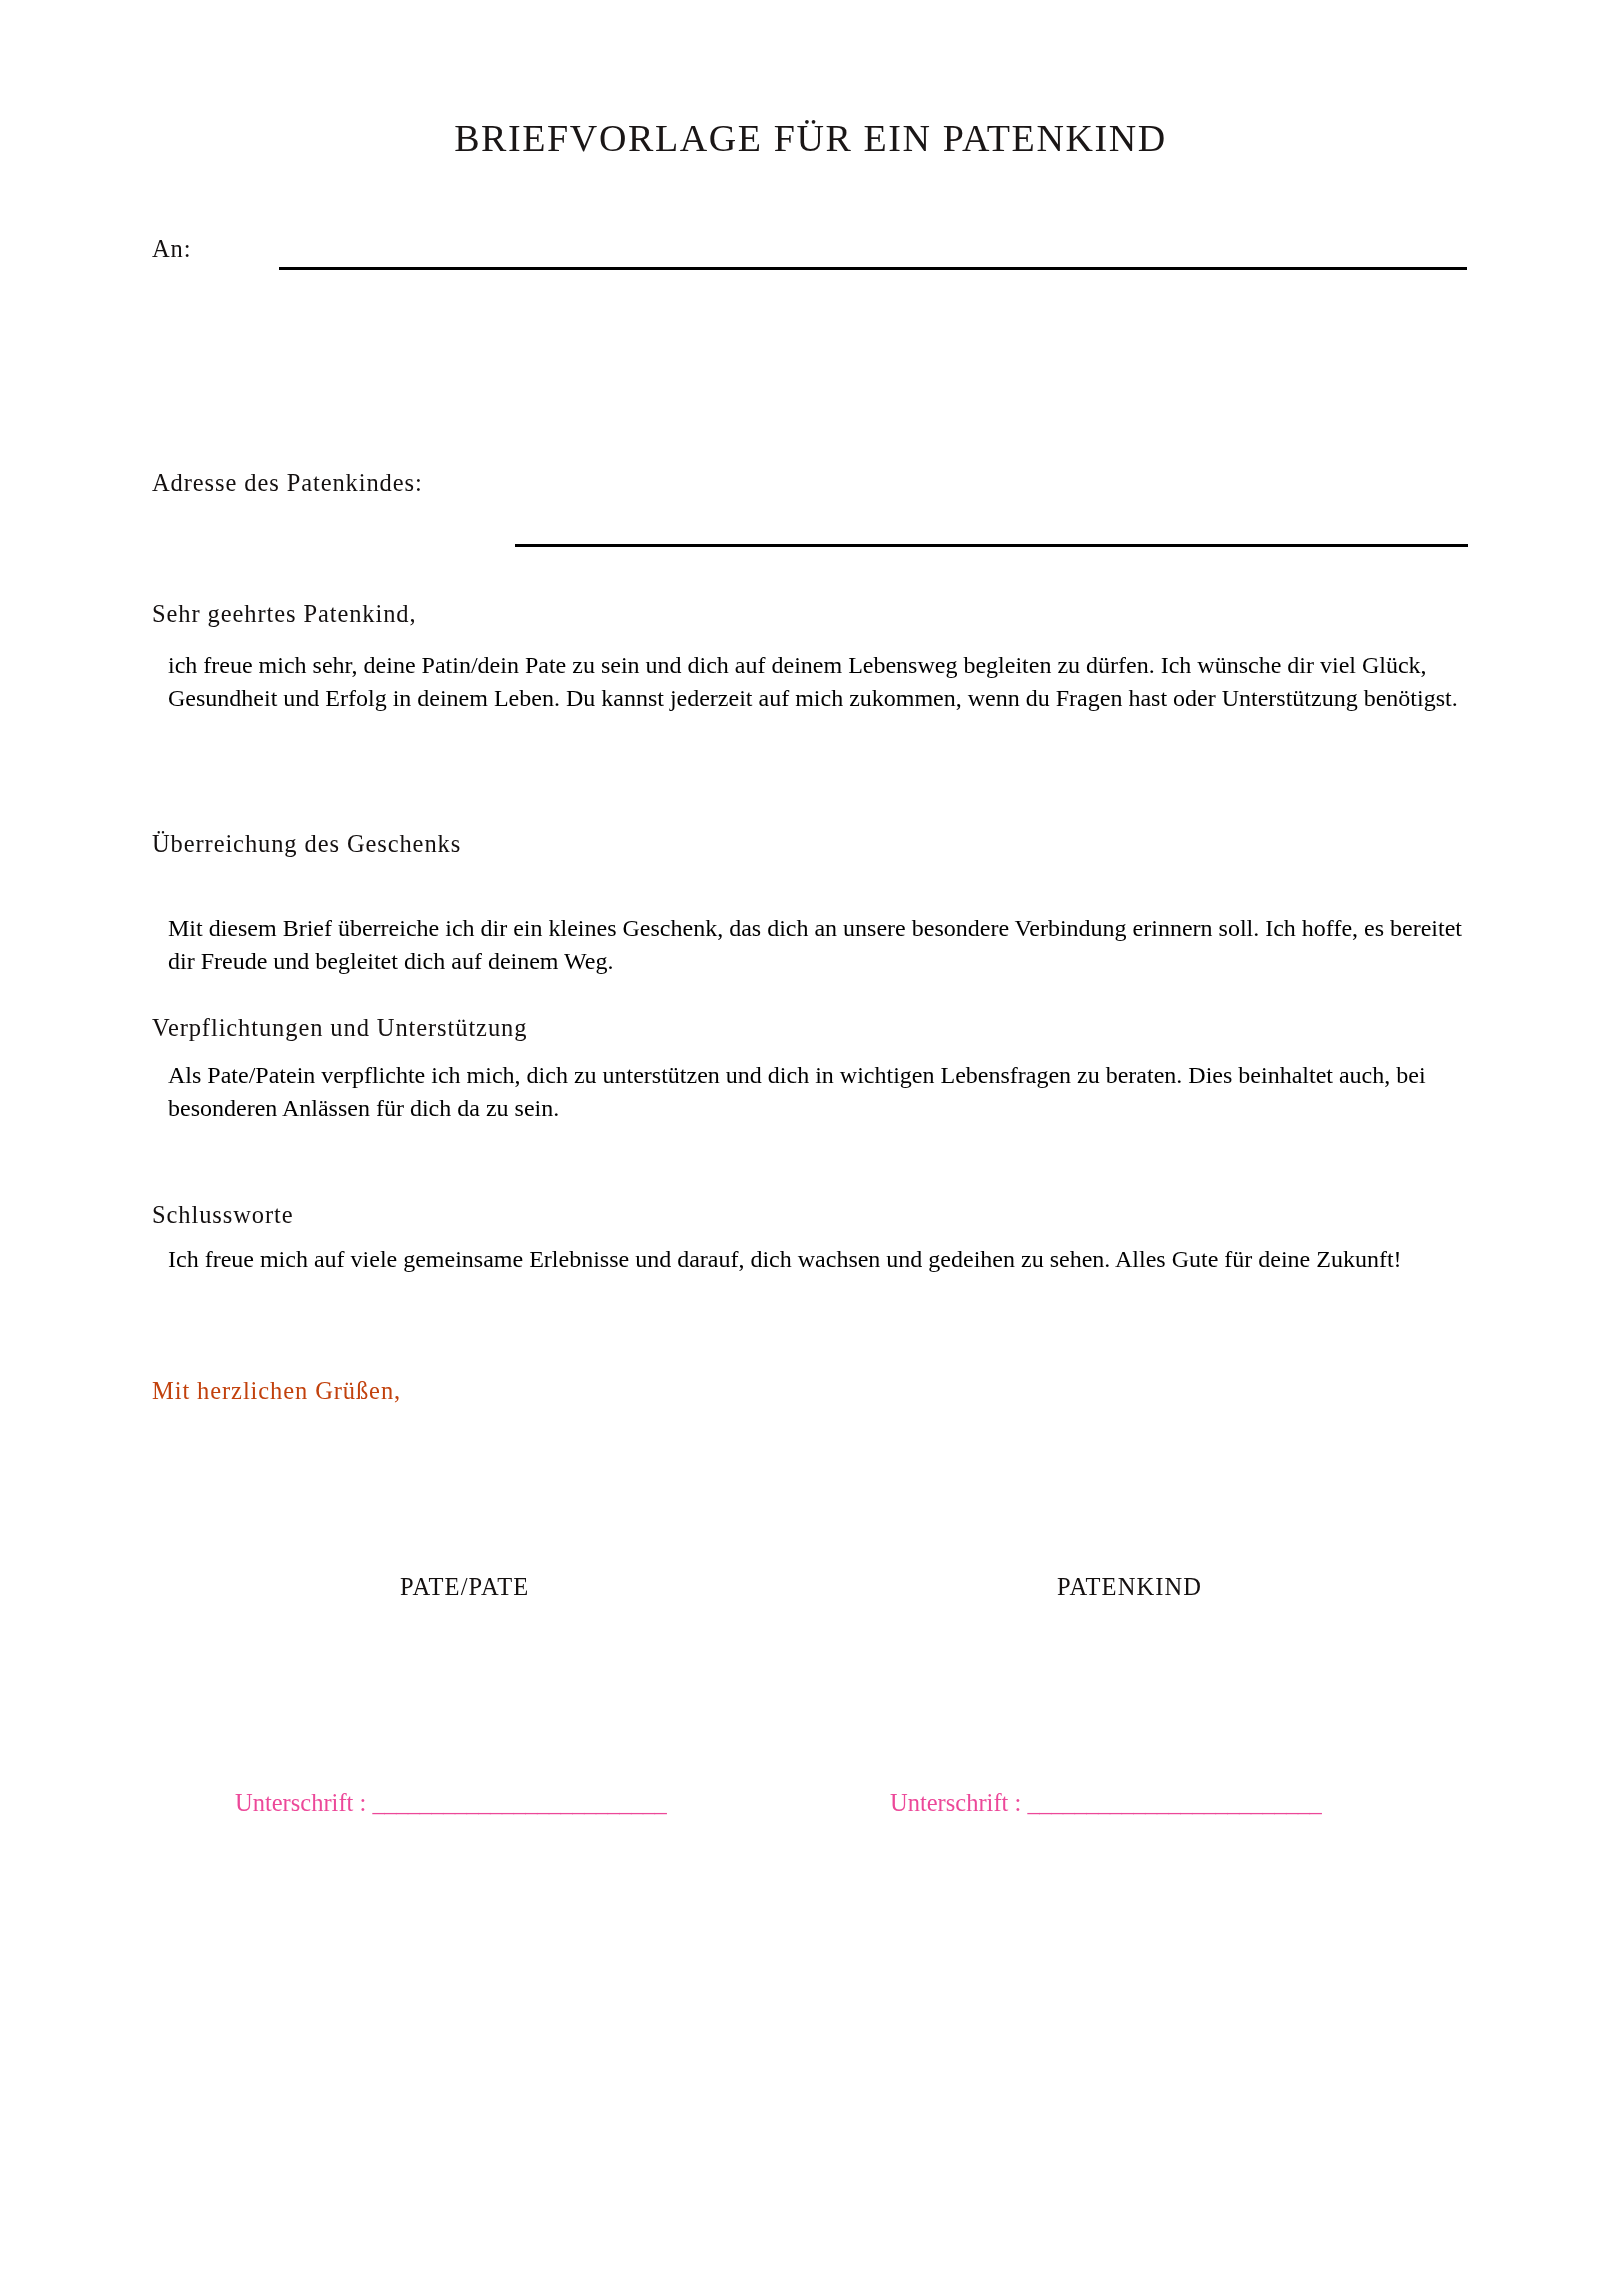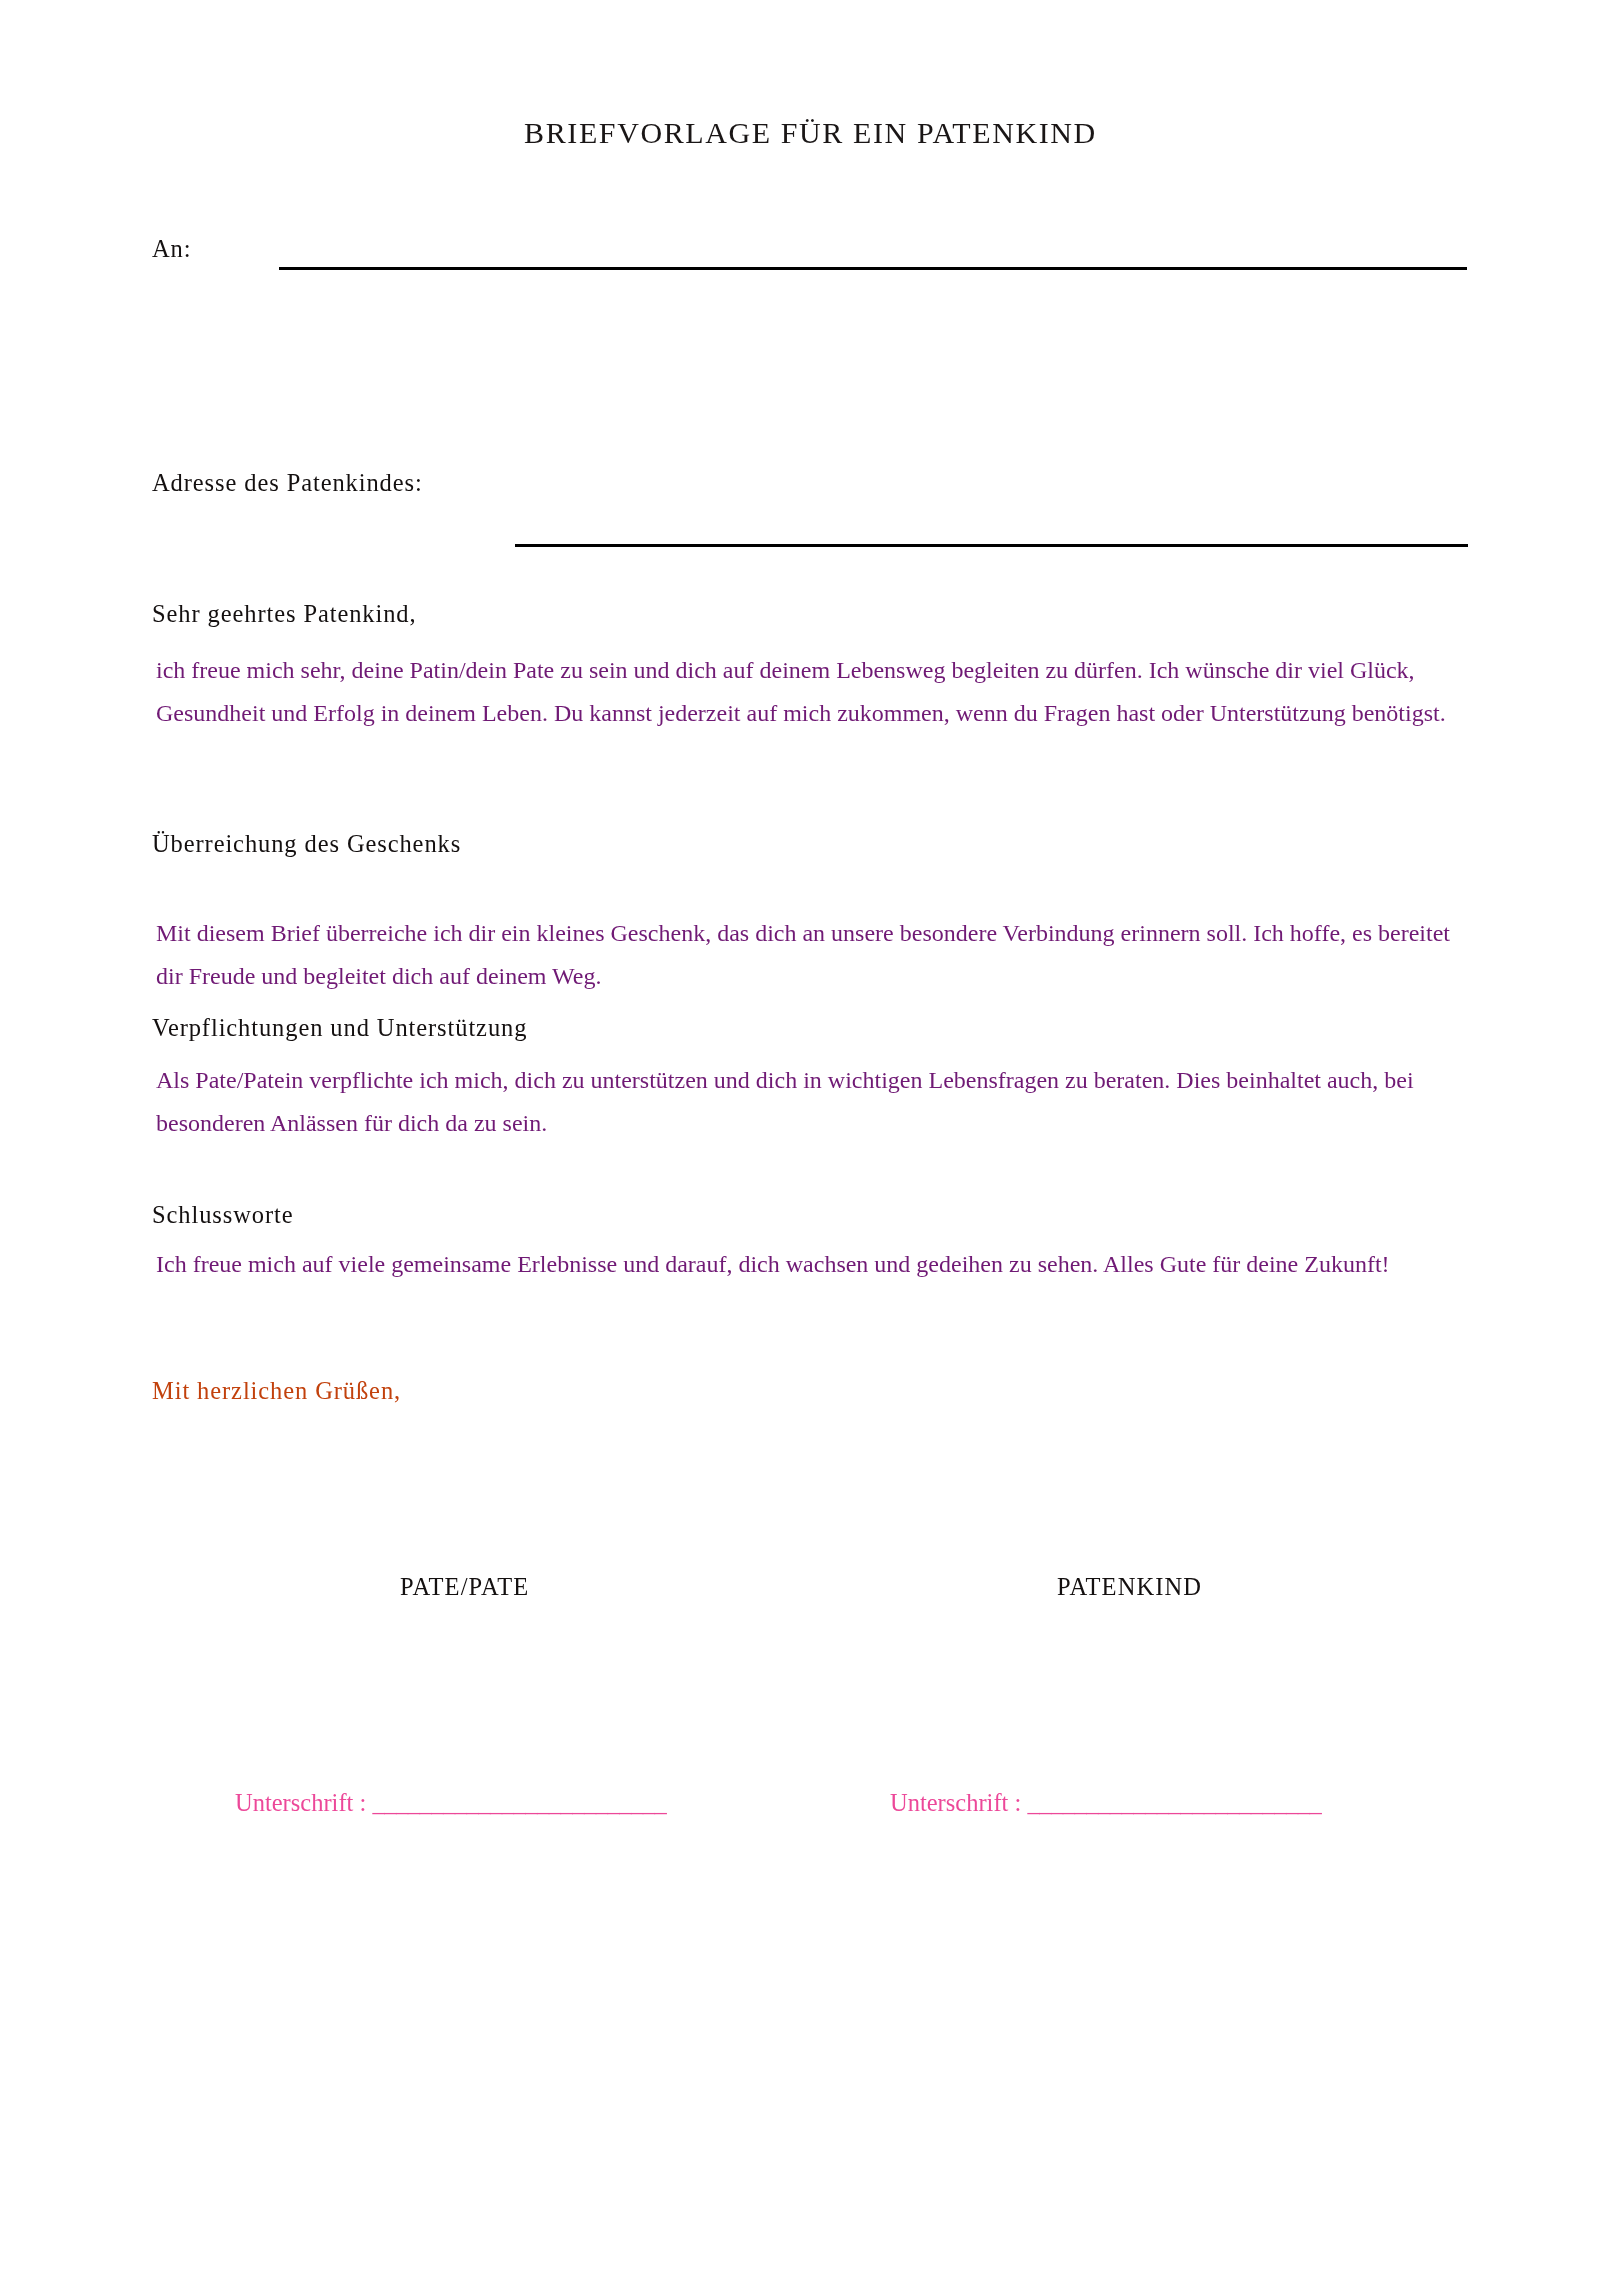--- a/index.html
+++ b/index.html
@@ -23,21 +23,21 @@
     background: #ffffff;
   }
 
   
   .doc-title {
     position: absolute;
     top: 116px;
     left: 0;
     width: 1621px;
     text-align: center;
-    font-size: 30px;
+    font-size: 38px;
     letter-spacing: 1.6px;
     color: #1a1616;
     white-space: nowrap;
   }
 
   
   .field-row {
     position: absolute;
     left: 152px;
     width: 1372px;
@@ -73,25 +73,25 @@
     left: 152px;
     top: 600px;
     font-size: 24.5px;
     letter-spacing: 0.9px;
     white-space: nowrap;
     color: #141010;
   }
 
   .body-block {
     position: absolute;
-    left: 156px;
+    left: 168px;
     width: 1313px;
     font-size: 24px;
-    line-height: 43px;
-    color: #701a75;
+    line-height: 33px;
+    color: #000000;
     text-align: left;
   }
 
   .section-heading {
     position: absolute;
     left: 152px;
     font-size: 24.5px;
     letter-spacing: 0.9px;
     color: #141010;
     white-space: nowrap;

